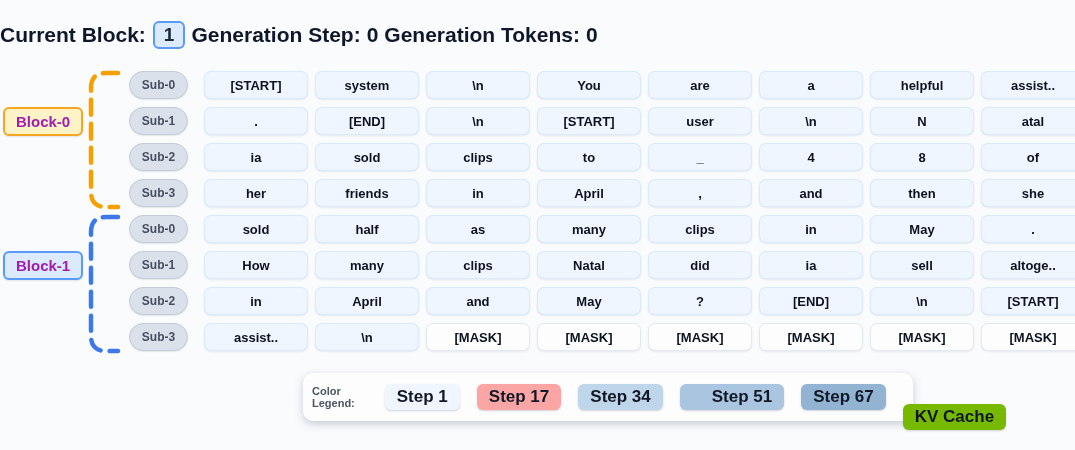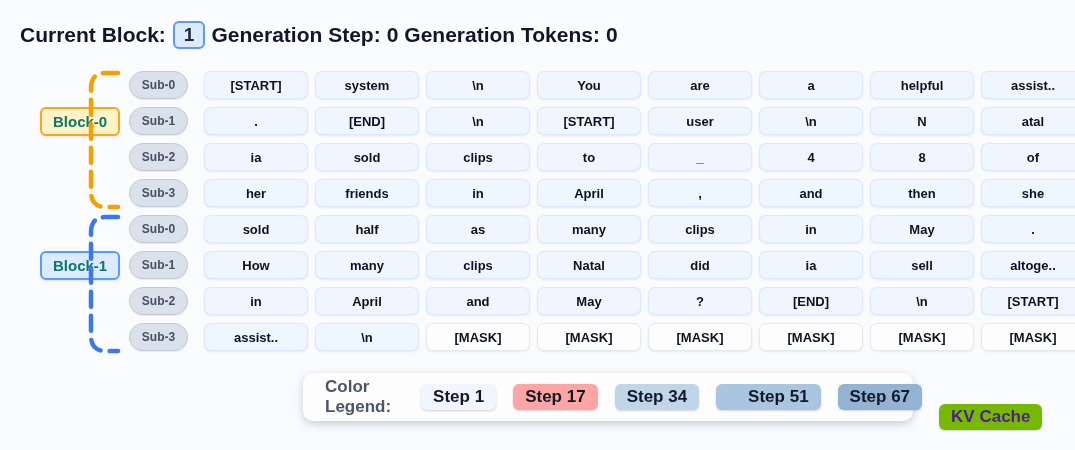--- a/index.html
+++ b/index.html
@@ -3,38 +3,37 @@
 <meta charset="utf-8">
 <style>
   html,body{margin:0;padding:0;}
   body{
     width:1075px;height:450px;overflow:hidden;position:relative;
     background:#FAFBFD;
     font-family:"Liberation Sans", sans-serif;
   }
   
   .header{
-    position:absolute;left:20px;top:17px;height:36px;
+    position:absolute;left:0;top:17px;height:36px;
     display:flex;align-items:center;
     font-size:21px;font-weight:700;color:#0F172A;white-space:pre;
   }
   .header .seg{margin-right:6px;}
   .block-num{
     display:inline-block;background:#DBEAFE;border:2px solid #5B9BF8;
     border-radius:6px;padding:1px 9px;margin:0 6px 0 1px;
     font-size:19px;font-weight:700;color:#1F2937;
   }
   
   .block{position:absolute;left:0;width:1075px;height:136px;}
   .block-label{
     position:absolute;left:3px;top:36px;height:25px;
     display:flex;align-items:center;padding:0 11px;
-    border-radius:6px;font-size:15px;font-weight:700;color:#0f766e;
+    border-radius:6px;font-size:15px;font-weight:700;color:#a21caf;
     box-shadow:0 1px 2px rgba(0,0,0,0.10);
-    margin-left:37px;
   }
   .block-label.amber{background:#FEF3C7;border:2px solid #F5A623;}
   .block-label.blue{background:#DBEAFE;border:2px solid #5B9BF8;}
   .bracket{position:absolute;left:86px;top:-5px;}
   .rows{position:absolute;left:129px;top:0;display:flex;flex-direction:column;gap:8px;}
   .row{display:flex;align-items:stretch;height:28px;}
   .sub-btn{
     width:57px;margin-right:16px;flex:none;
     display:flex;align-items:center;justify-content:center;
     background:#DAE1EA;border:1px solid #C2CCD8;border-radius:14px;
@@ -52,21 +51,21 @@
   }
   .cell.mask{background:#FDFDFE;border:1px solid #E4E9F0;}
   
   .legend{
     position:absolute;left:303px;top:373px;width:610px;height:48px;
     background:#FDFDFE;border-radius:10px;
     box-shadow:0 3px 8px rgba(100,116,139,0.35);
     display:flex;align-items:center;
   }
   .legend-title{
-    margin-left:22px;font-size:17px;font-weight:700;color:#4B5563;
+    margin-left:9px;font-size:11px;font-weight:700;color:#4B5563;
   }
   .legend-items{display:flex;gap:17px;margin-left:30px;align-items:center;}
   .badge{
     height:26px;display:flex;align-items:center;justify-content:center;
     padding:0 12px;border-radius:6px;
     font-size:17px;font-weight:700;
     box-shadow:0 1px 2px rgba(15,23,42,0.18);
     white-space:nowrap;
   }
 </style>
@@ -206,15 +205,15 @@
   </div>
 
 <div class="legend">
   <span class="legend-title">Color Legend:</span>
   <div class="legend-items" id="legend-items">
       <div class="badge" style="background: rgb(239, 246, 255); color: rgb(17, 24, 39);">Step 1</div>
       <div class="badge" style="background: #fca5a5; color: rgb(17, 24, 39);">Step 17</div>
       <div class="badge" style="background: rgb(191, 213, 233); color: rgb(17, 24, 39);">Step 34</div>
       <div class="badge" style="background: rgb(169, 197, 223); color: rgb(17, 24, 39); padding-left: 32px;">Step 51</div>
       <div class="badge" style="background: rgb(146, 179, 210); color: rgb(17, 24, 39);">Step 67</div>
-      <div class="badge" style="background: rgb(118, 185, 0); color: #4c1d95; margin-top: 40px;">KV Cache</div>
+      <div class="badge" style="background: rgb(118, 185, 0); color: #0f172a; margin-top: 40px;">KV Cache</div>
     </div>
 </div>
 
 </body></html>

